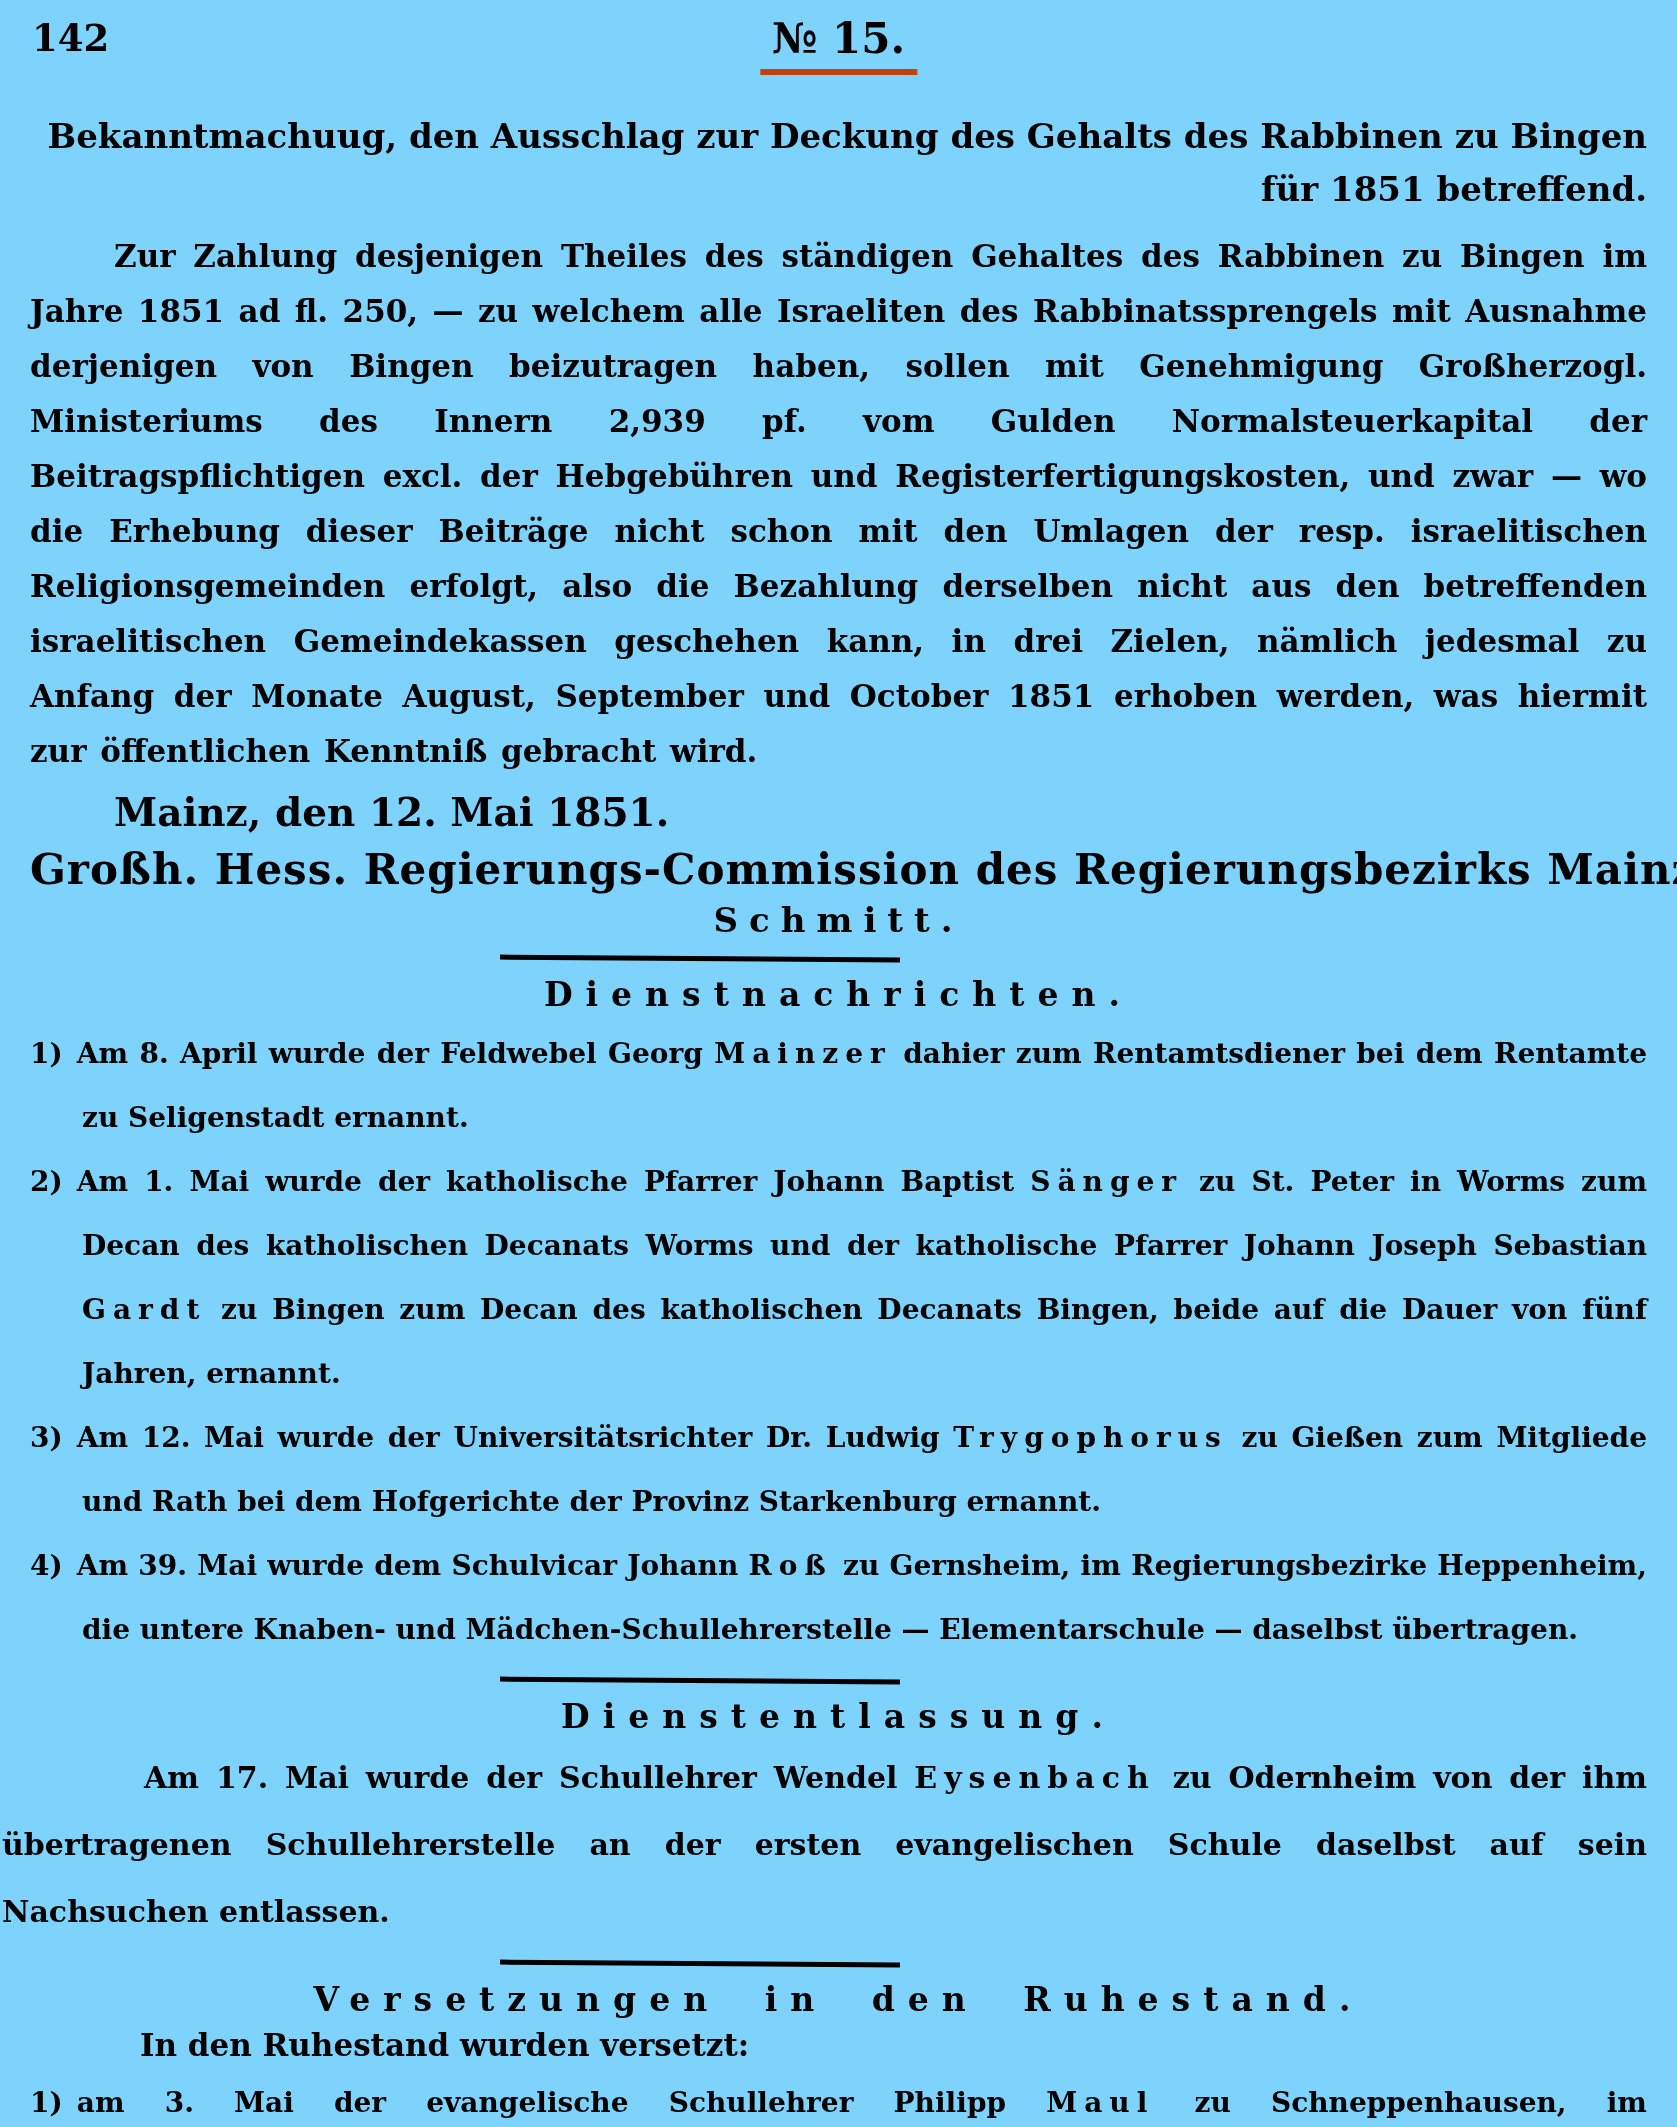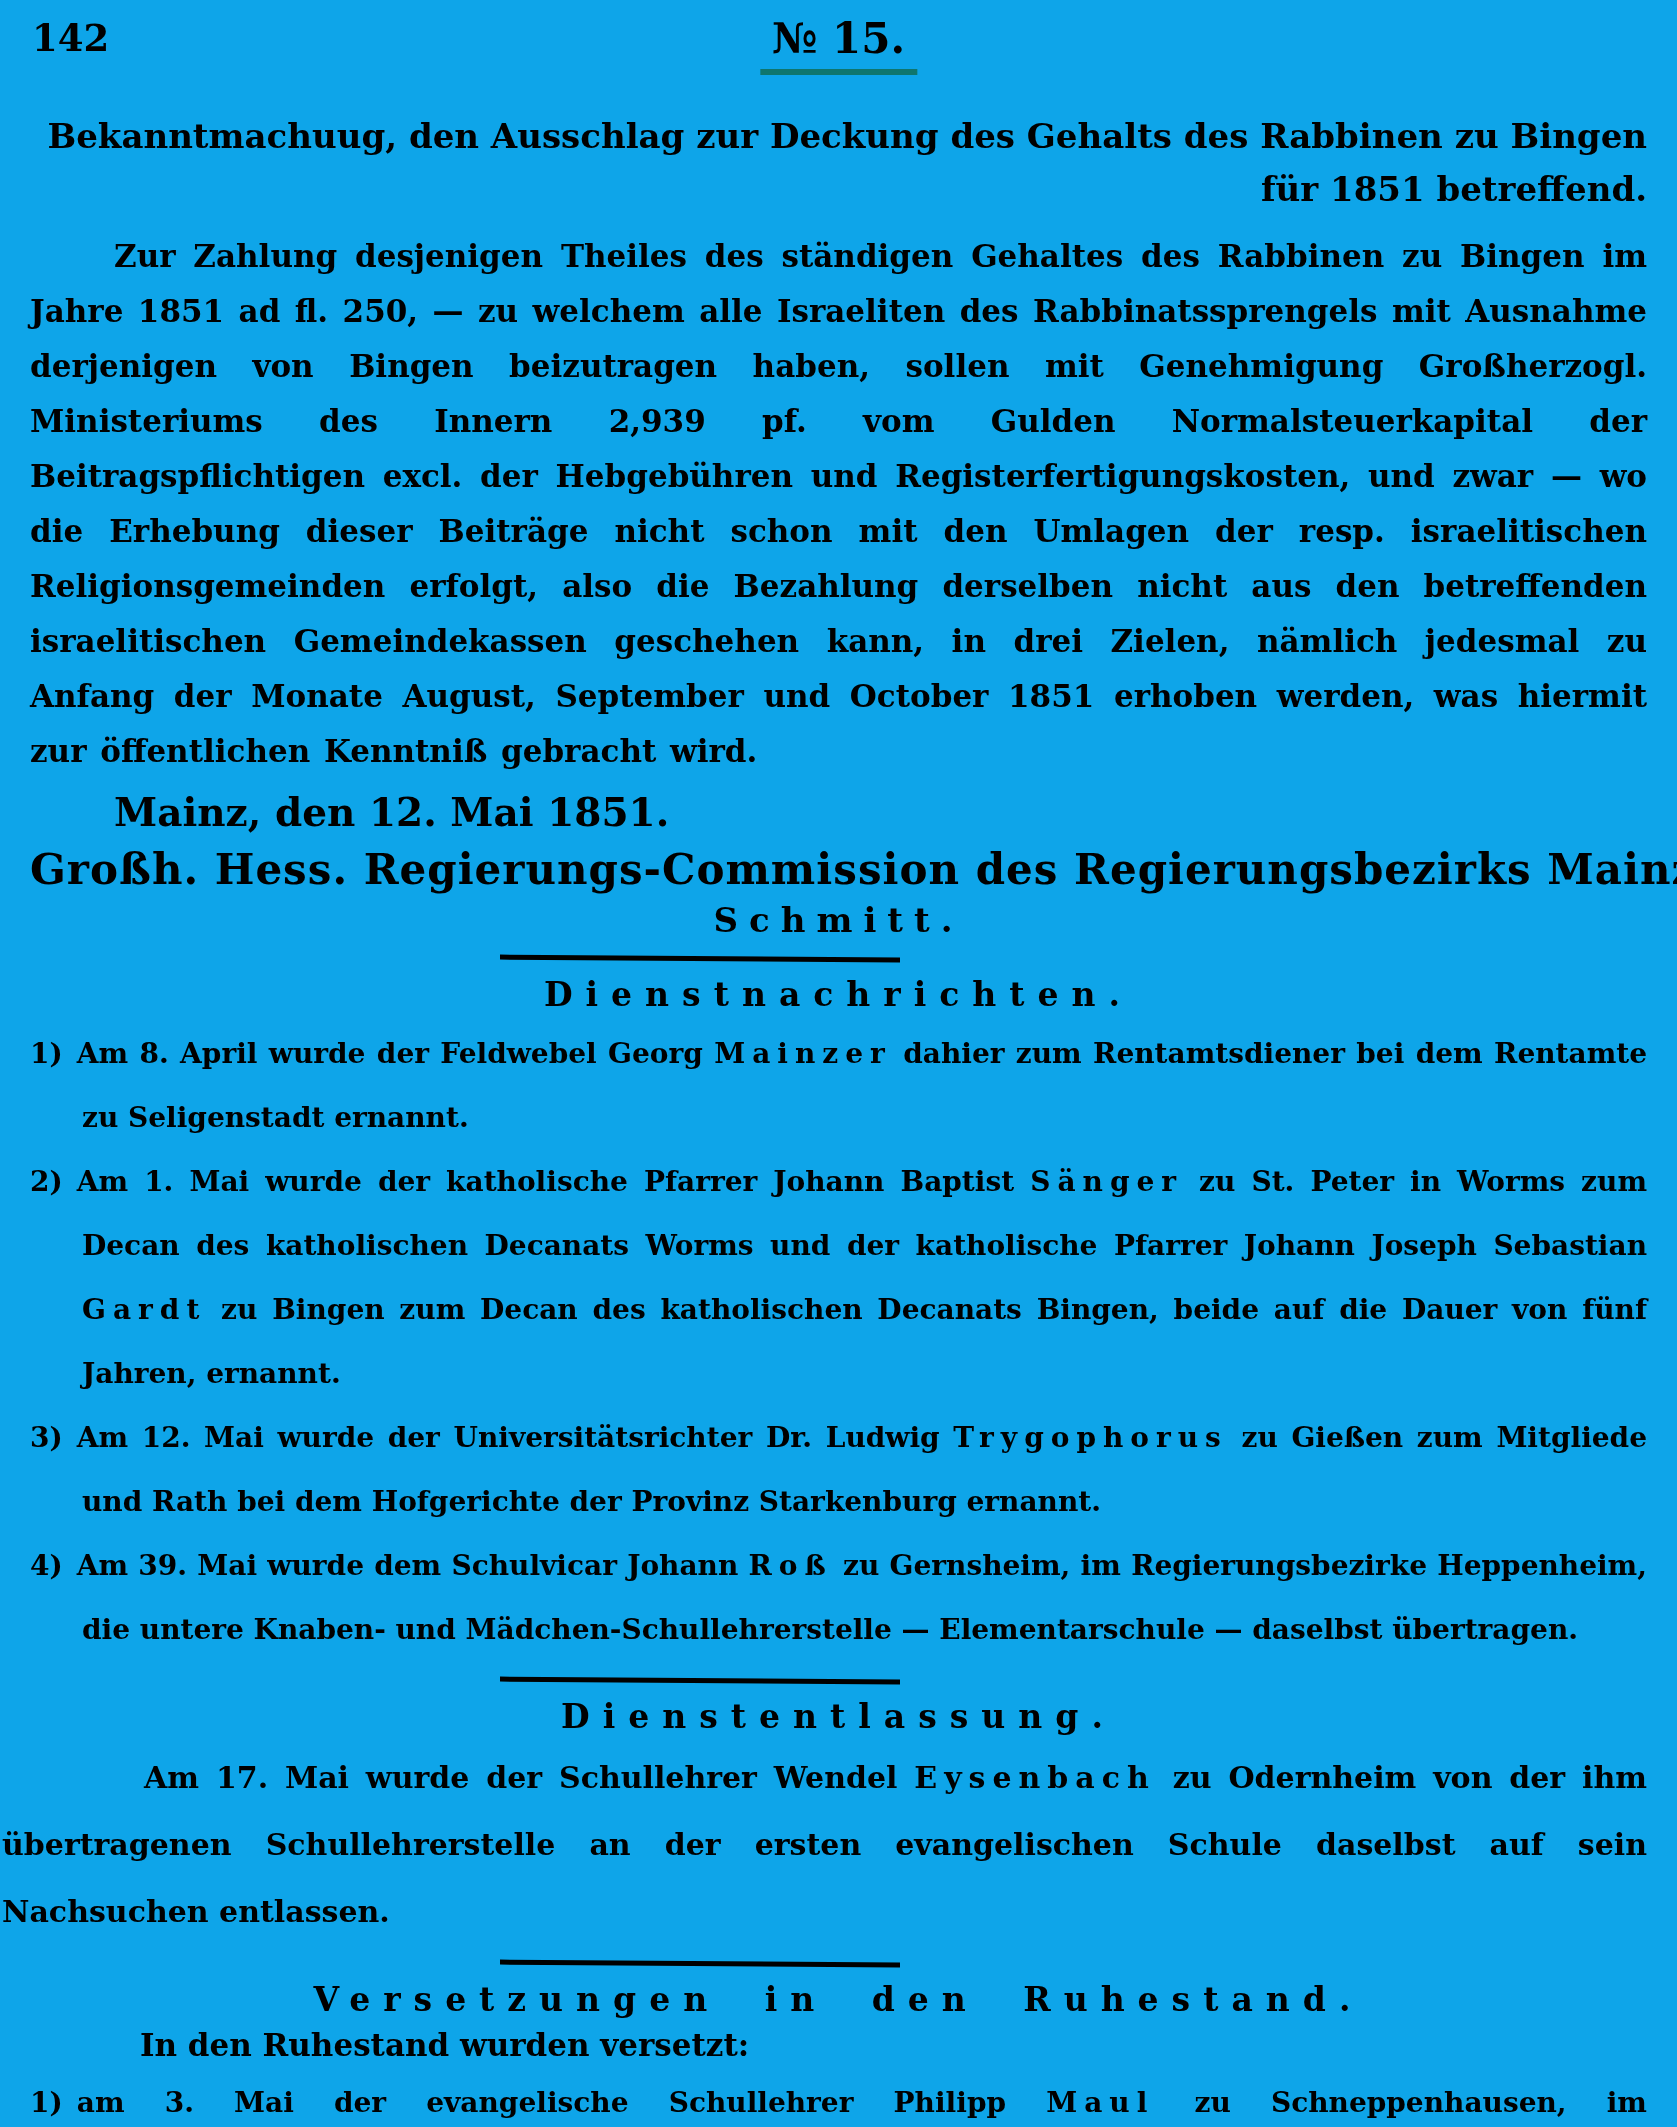--- a/index.html
+++ b/index.html
@@ -1,33 +1,33 @@
 <!DOCTYPE html>
 <html lang="de"><head>
 <meta charset="utf-8">
 <style>
   html, body { margin:0; padding:0; background:#d9d9d9; }
   .page {
     position:relative;
     width:1677px; height:2127px;
     margin:0 auto;
-    background:#0ea5e9;
+    background:#7dd3fc;
     color:#000000;
     font-family:"DejaVu Serif", serif;
     font-weight:700;
     box-sizing:border-box;
     padding:14px 30px 0 30px;
     overflow:hidden;
   }
   .page-header { position:relative; height:76px; }
   .page-number { position:absolute; left:2px; top:2px; font-size:37px; }
   .issue-number {
     position:absolute; left:50%; top:0; transform:translateX(-50%);
     font-size:42px; padding:0 12px 6px 12px;
-    border-bottom:6px solid #0f766e;
+    border-bottom:6px solid #c2410c;
   }
   .doc-title {
     margin:20px 0 0 0;
     text-align:right;
     font-size:34px;
     line-height:1.55;
     font-weight:700;
   }
   .body-par {
     margin:14px 0 0 0;

